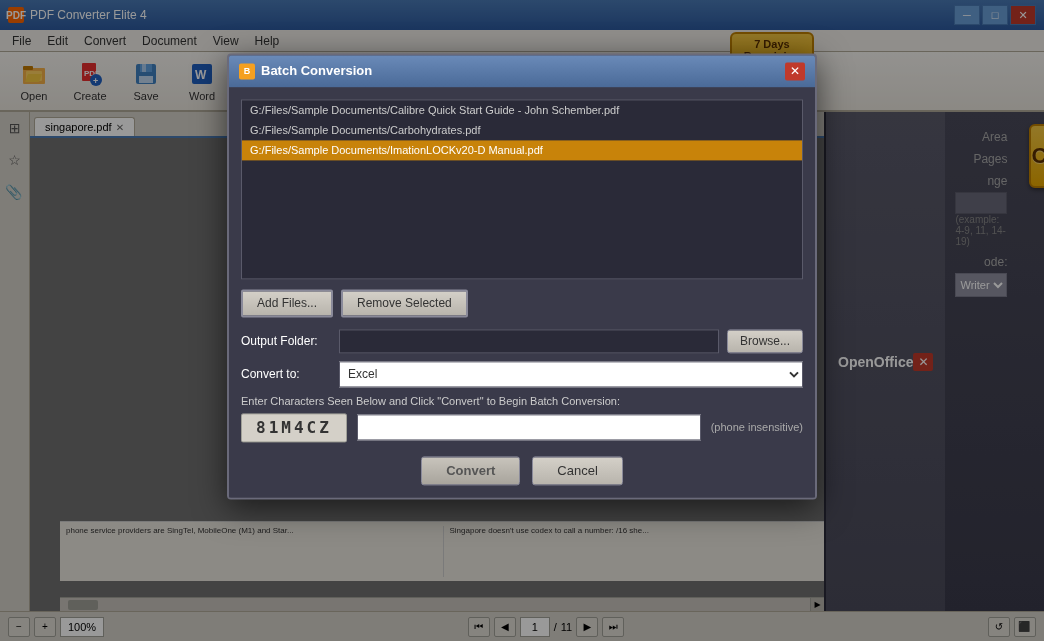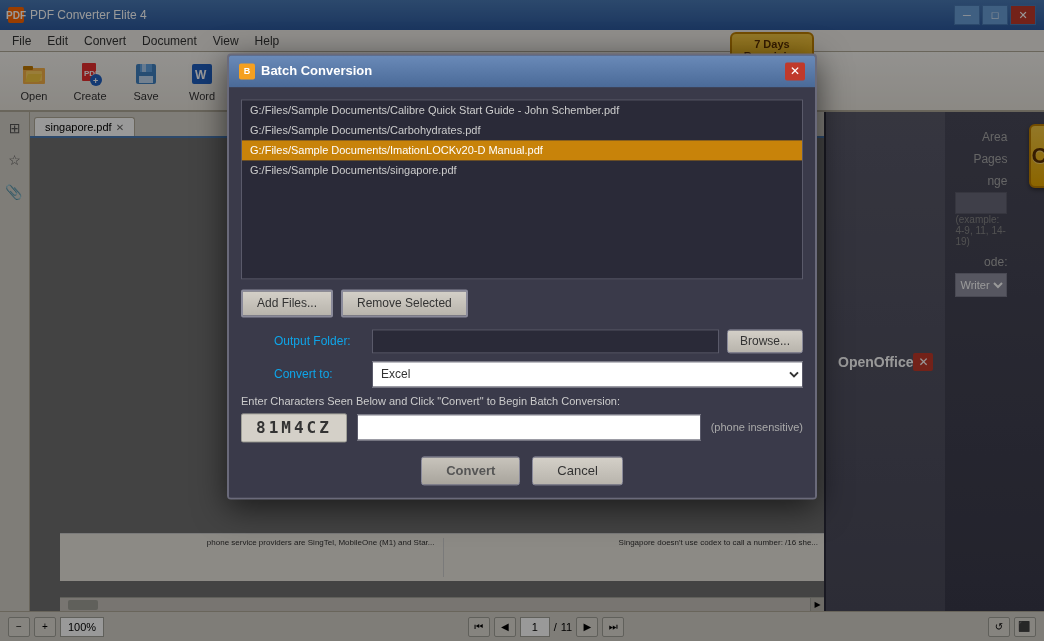--- a/index.html
+++ b/index.html
@@ -371,25 +371,24 @@
       color: #777;
       cursor: default;
     }
     .output-row {
       display: flex;
       align-items: center;
       gap: 8px;
       margin-bottom: 8px;
     }
     .output-label {
-      color: #0ea5e9;
+      color: #ffffff;
       font-size: 12px;
       white-space: nowrap;
       width: 90px;
-      margin-left: 33px;
     }
     .output-input {
       flex: 1;
       height: 24px;
       background: #2a2a38;
       border: 1px solid #5a5a6a;
       color: #ccc;
       padding: 2px 6px;
       font-size: 11px;
     }
@@ -693,21 +692,21 @@
             <div style="font-size:7px; color:#555; line-height:1.3;">April and May when relative humidity is</div>
           </div>
 
           <div style="padding:2px 6px; font-size:6px; color:#555; line-height:1.4; border-top: 1px solid #eee;">
             <div>like the rest of Southeast Asia, Singapore's climate is largely</div>
             <div>influenced by two monsoon winds. The northeast monsoon (Nov-Mar)</div>
           </div>
         </div>
       </div>
 
-      <div style="position:absolute; bottom:30px; left:30px; right:0; background: rgba(240,236,228,0.95); border-top:1px solid #ccc; padding:4px 6px; font-size:8px; color:#333; display:flex; gap:8px; overflow:hidden; height:48px;text-align:right;">
+      <div style="position:absolute; bottom:30px; left:30px; right:0; background: rgba(240,236,228,0.95); border-top:1px solid #ccc; padding:4px 6px; font-size:8px; color:#333; display:flex; gap:8px; overflow:hidden; height:60px;">
         <div style="flex:1; overflow:hidden;">phone service providers are SingTel, MobileOne (M1) and Star...</div>
         <div style="flex:1; overflow:hidden; border-left:1px solid #ccc; padding-left:6px;">Singapore doesn't use codex to call a number: /16 she...</div>
       </div>
 
       <div style="position:absolute; bottom:0; left:30px; right:0; height:14px; background:#c8c4bc; border-top:1px solid #a0a098; display:flex; align-items:center;">
         <div style="margin-left:8px; width:30px; height:10px; background:#a0a098; border-radius:2px;"></div>
         <div style="position:absolute; right:0; width:14px; height:14px; background:#b8b4ac; border-left:1px solid #a0a098; display:flex; align-items:center; justify-content:center; font-size:8px; cursor:pointer;">▶</div>
       </div>
     </div>
   </div>
@@ -764,21 +763,20 @@
       <span>Batch Conversion</span>
     </div>
     <button class="dialog-close">✕</button>
   </div>
   <div class="dialog-body">
 
     <div class="file-list">
       <div class="file-item">G:/Files/Sample Documents/Calibre Quick Start Guide - John Schember.pdf</div>
       <div class="file-item">G:/Files/Sample Documents/Carbohydrates.pdf</div>
       <div class="file-item selected">G:/Files/Sample Documents/ImationLOCKv20-D Manual.pdf</div>
-      <div class="file-item">G:/Files/Sample Documents/singapore.pdf</div>
     </div>
 
     <div class="dialog-btn-row">
       <button class="dialog-btn">Add Files...</button>
       <button class="dialog-btn">Remove Selected</button>
     </div>
 
     <div class="output-row">
       <span class="output-label">Output Folder:</span>
       <input class="output-input" type="text" value="" style="">

